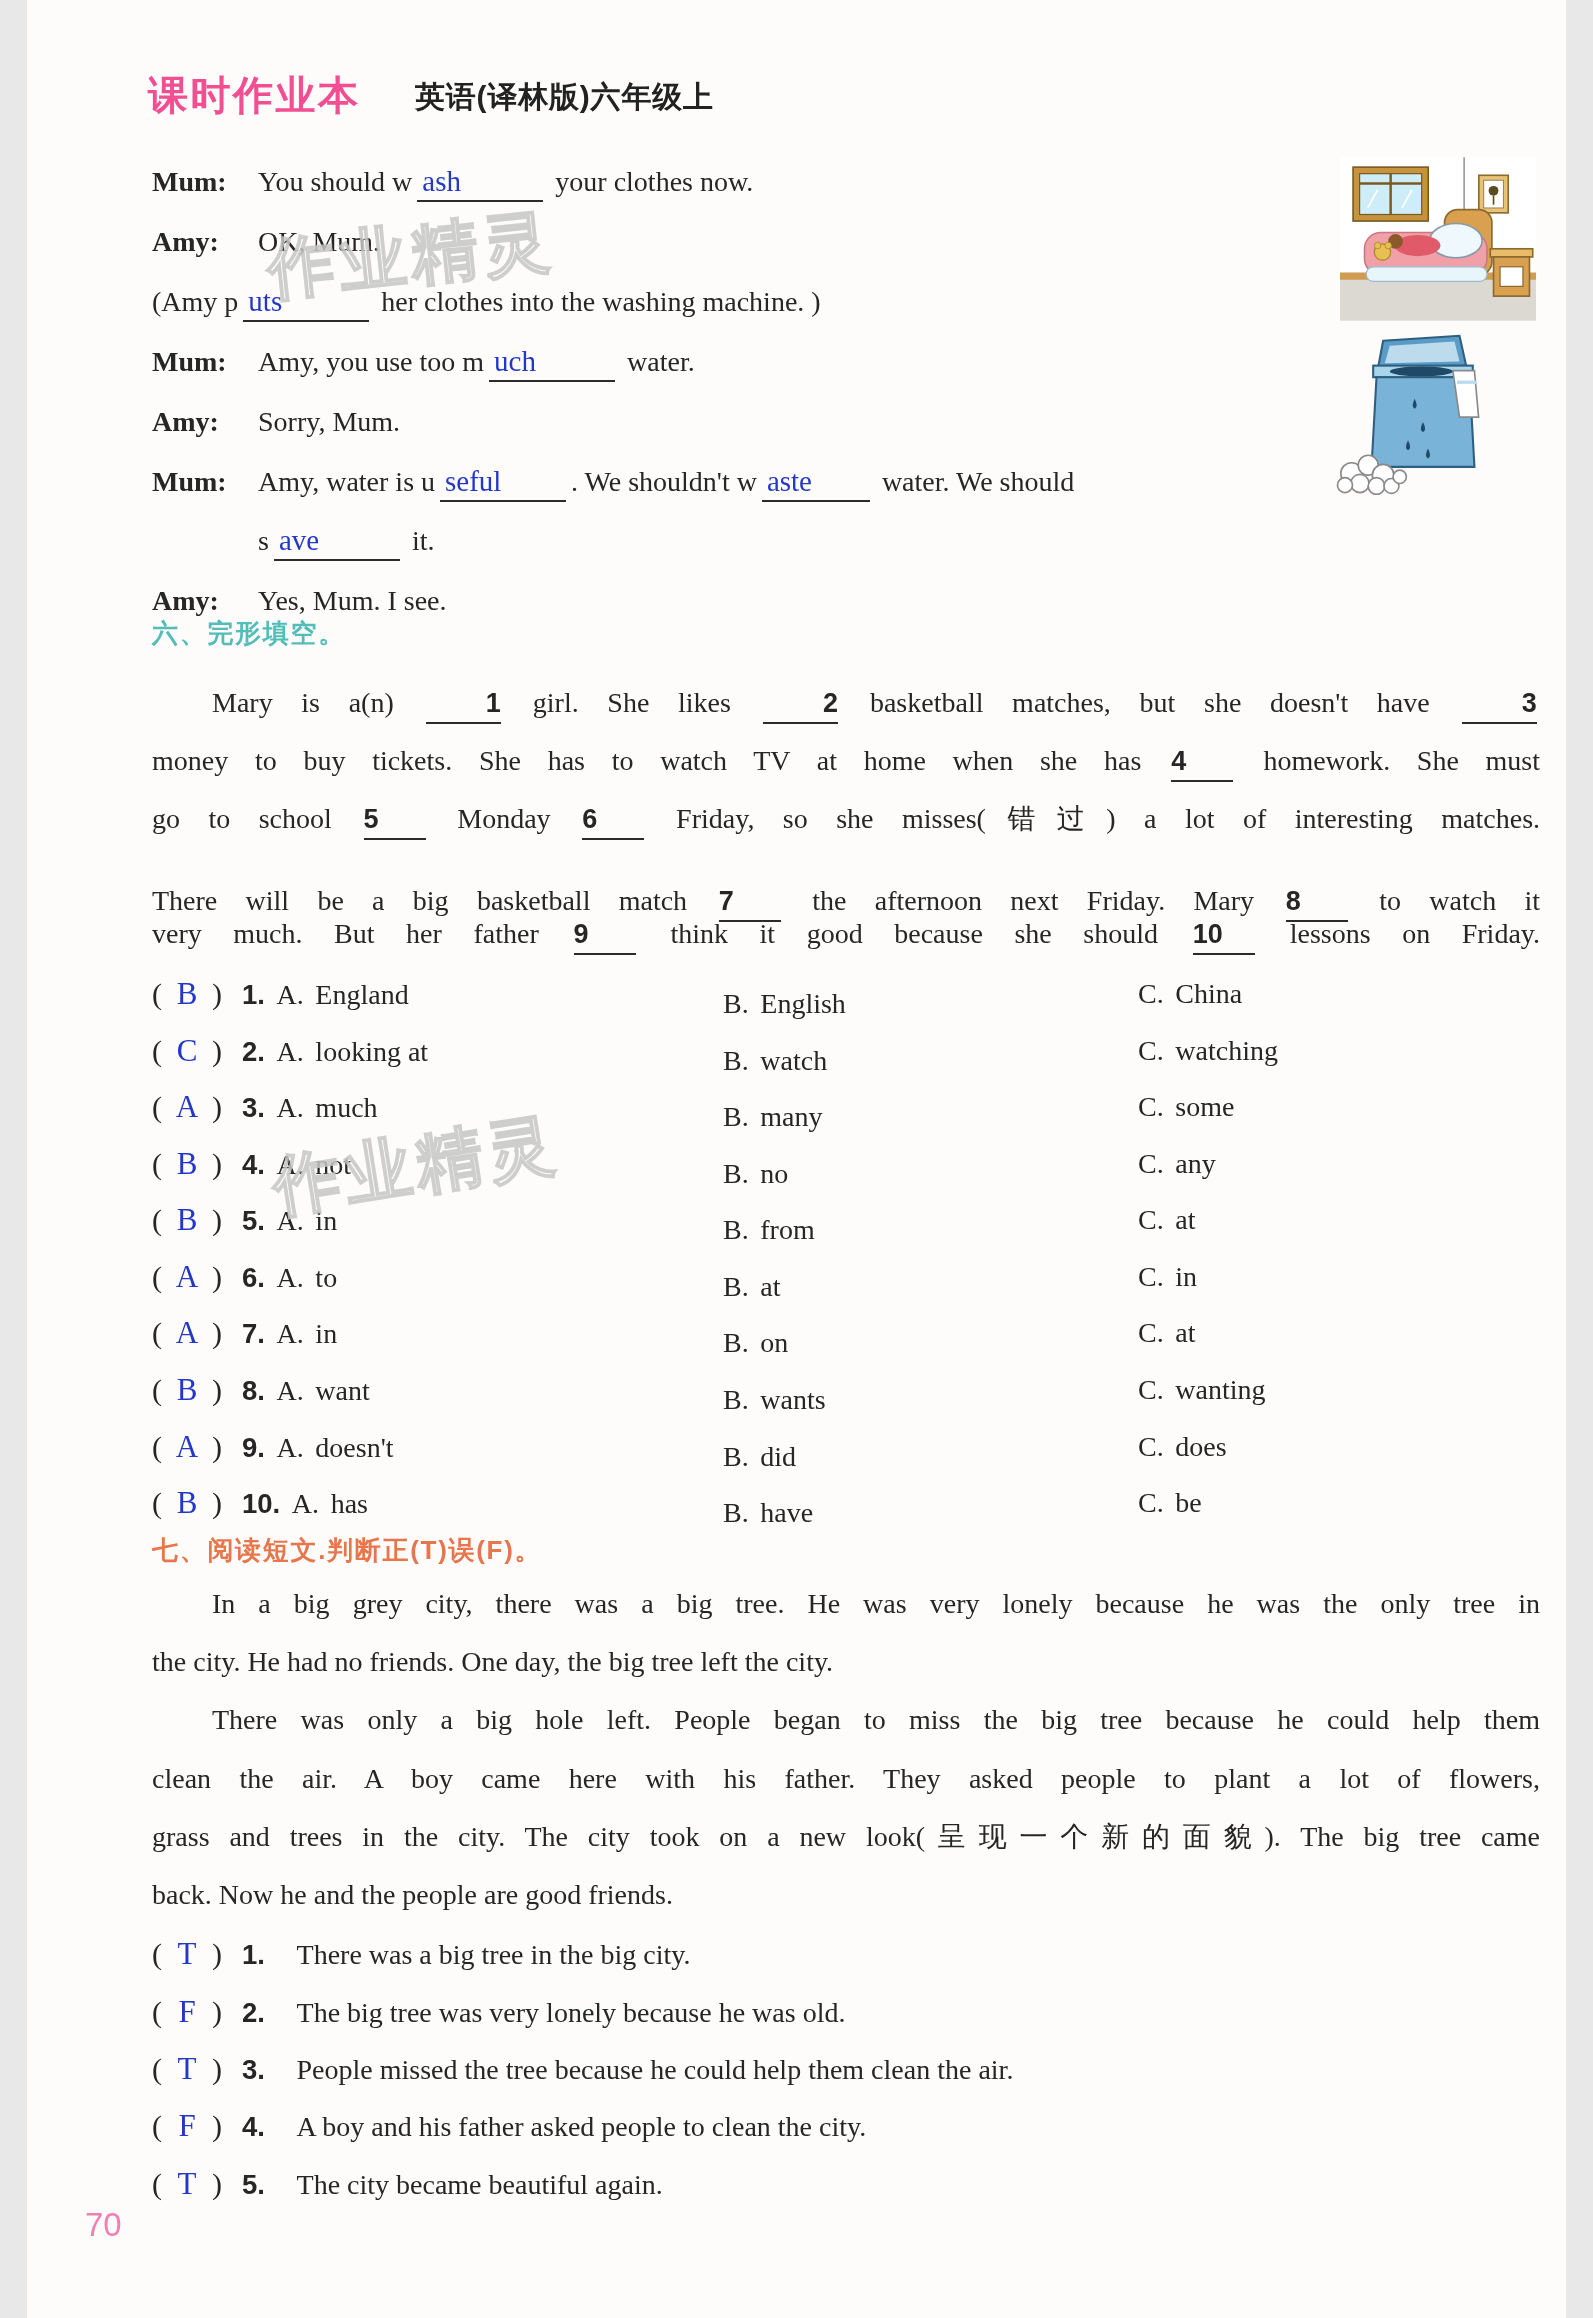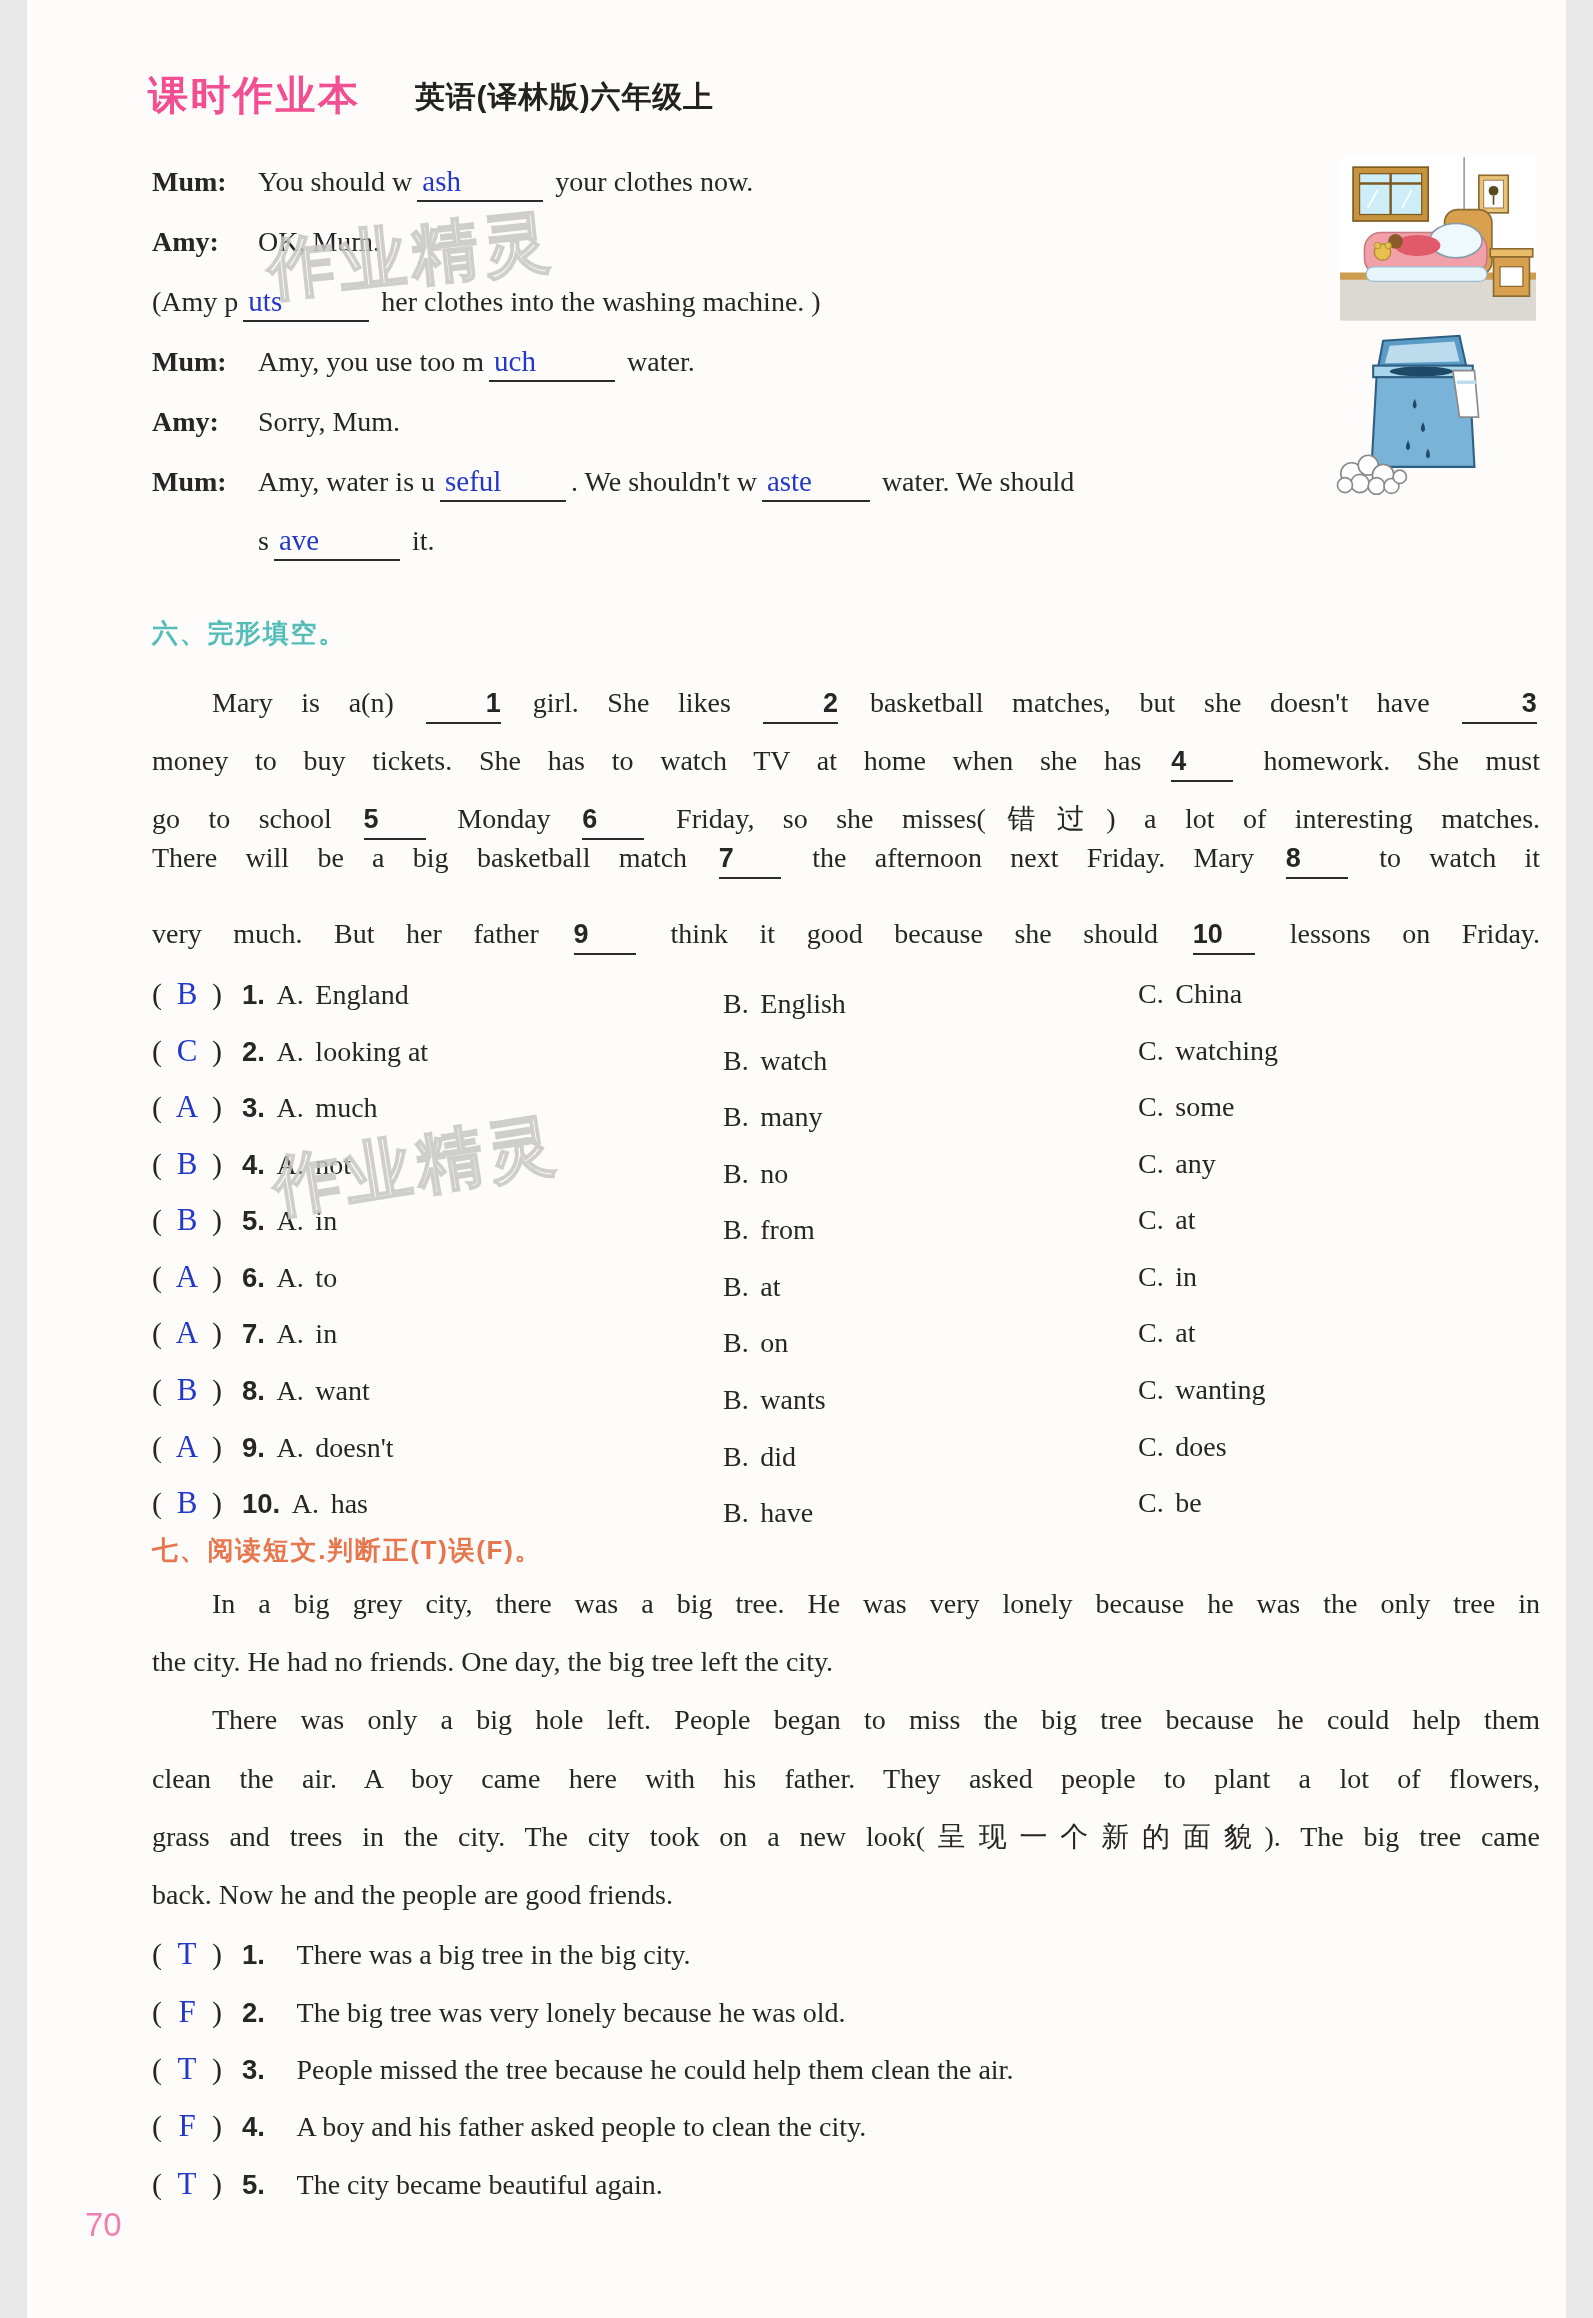--- a/index.html
+++ b/index.html
@@ -138,35 +138,38 @@
   </div>
   <div class="line" style="top:403px">
     <span class="spk">Amy:</span><span>Sorry, Mum.</span>
   </div>
   <div class="line" style="top:463px">
     <span class="spk">Mum:</span><span>Amy, water is u</span><span class="fill"><span class="blue">seful</span></span><span>. We shouldn't w</span><span class="fill sm"><span class="blue">aste</span></span> <span>water. We should</span>
   </div>
   <div class="line" style="top:522px">
     <span class="spk"></span><span>s</span><span class="fill"><span class="blue">ave</span></span> <span>it.</span>
   </div>
+  <div class="line" style="top:582px">
+    <span class="spk">Amy:</span><span>Yes, Mum. I see.</span>
+  </div>
 
   <div class="wm wm1">作业精灵</div>
 
   <div class="sec-title" style="top:616px;color:#54bdb8">六、完形填空。</div>
 
   <div class="line just" style="top:684px;text-indent:60px">
     <span>Mary is a(n)</span> <span class="numblank">1</span> <span>girl. She likes</span> <span class="numblank">2</span> <span>basketball matches, but she doesn't have</span> <span class="numblank">3</span>
   </div>
   <div class="line just" style="top:742px">
     <span>money to buy tickets. She has to watch TV at home when she has</span> <span class="numblank">4</span> <span>homework. She must</span>
   </div>
   <div class="line just" style="top:800px">
     <span>go to school</span> <span class="numblank">5</span> <span>Monday</span> <span class="numblank">6</span> <span>Friday, so she misses(错过) a lot of interesting matches.</span>
   </div>
-  <div class="line just" style="top:839px">
+  <div class="line just" style="top:882px">
     <span>There will be a big basketball match</span> <span class="numblank">7</span> <span>the afternoon next Friday. Mary</span> <span class="numblank">8</span> <span>to watch it</span>
   </div>
   <div class="line just" style="top:915px">
     <span>very much. But her father</span> <span class="numblank">9</span> <span>think it good because she should</span> <span class="numblank">10</span> <span>lessons on Friday.</span>
   </div>
 
   <div class="qrow" style="top:975px">
     <span class="paren">(</span><span class="ansL">B</span><span class="paren">)</span><span class="qnum">1.</span><span><span class="optlab">A.</span><span>England</span></span>
     <span class="optB"><span class="optlab">B.</span><span>English</span></span>
     <span class="optC"><span class="optlab">C.</span><span>China</span></span>

